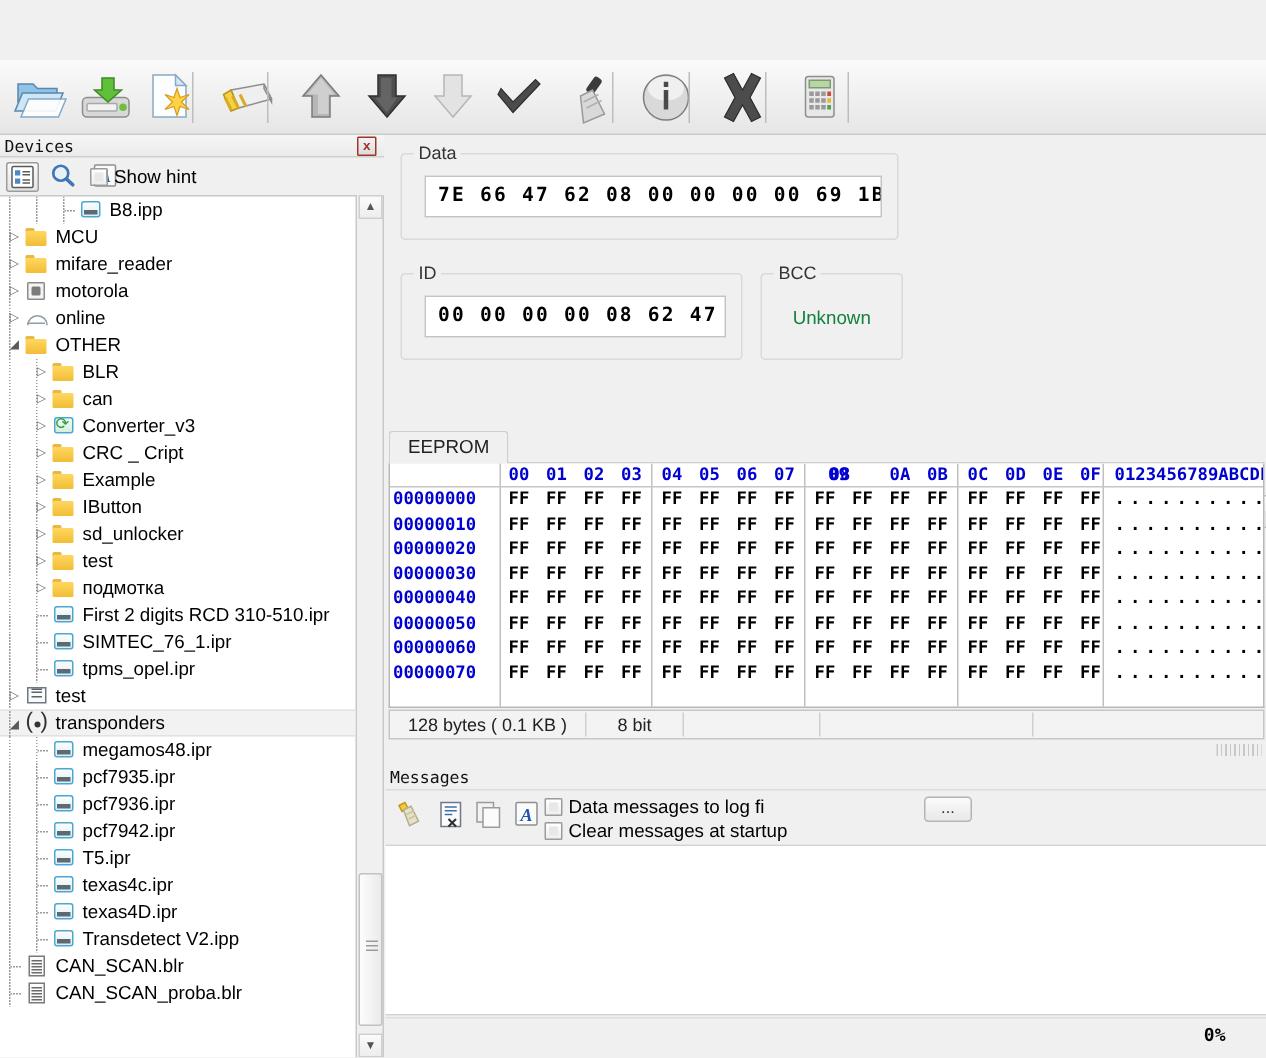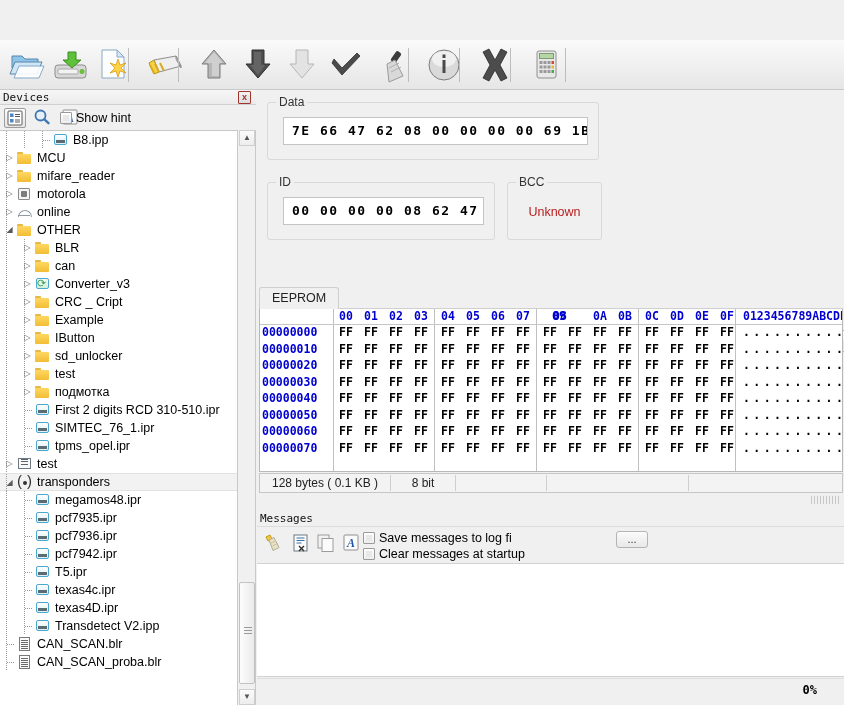--- a/index.html
+++ b/index.html
@@ -159,21 +159,21 @@
   .right{position:absolute;left:257px;top:90px;width:587px;height:615px;background:#f0f0f0;}
 
   .gbox{position:absolute;border:1px solid #d9d9d9;border-radius:3px;box-sizing:border-box;}
   .gbox>.cap{position:absolute;top:-8px;left:8px;background:#f0f0f0;padding:0 3px;font-size:12px;color:#333;}
   .hexfield{
     position:absolute;background:#fff;border:1px solid #c4c4c4;box-sizing:border-box;
     font-family:"DejaVu Sans Mono","Liberation Mono",monospace;
     font-size:13px;font-weight:bold;letter-spacing:1.5px;color:#000;
     line-height:26px;padding-left:8px;white-space:nowrap;overflow:hidden;
   }
-  .bccval{position:absolute;left:0;right:0;top:22px;text-align:center;font-size:12.5px;color:#b91c1c;}
+  .bccval{position:absolute;left:0;right:0;top:22px;text-align:center;font-size:12.5px;color:#15803d;}
   .readbtn{
     position:absolute;left:484px;top:240px;width:116px;height:22px;
     background:linear-gradient(180deg,#fdfdfd 0%,#f1f1f1 48%,#e3e3e3 50%,#eaeaea 100%);
     border:1px solid #b4b4b4;border-radius:3px;box-sizing:border-box;
     font-size:12.5px;text-align:center;line-height:20px;color:#222;
   }
 
   
   .hexpanel{position:absolute;left:2px;top:197px;width:584px;height:222px;}
   .tabstrip{position:absolute;left:0;top:0;width:584px;height:22px;}
@@ -861,21 +861,21 @@
         </svg>
       </div>
       <div class="mbtn" style="left:83px">
         <svg width="22" height="20" viewBox="0 0 22 20">
           <rect x="4" y="2" width="14" height="15" rx="1" fill="#fbfbfb" stroke="#8f8f8f"></rect>
           <text x="11" y="14" font-family="Liberation Serif, serif" font-size="12" font-style="italic" font-weight="bold" fill="#1f56a8" text-anchor="middle">A</text>
         </svg>
       </div>
 
       <div class="msgchk" style="top:3px;">
-        <span class="cbx"><i></i></span><span>Save messages to log fi</span>
+        <span class="cbx"><i></i></span><span>Data messages to log fi</span>
         <span class="dotsbtn">...</span>
       </div>
       <div class="msgchk" style="top:19px;">
         <span class="cbx"><i></i></span><span>Clear messages at startup</span>
       </div>
     </div>
 
     <div class="msgbody"></div>
 
     <div class="statusbar">

